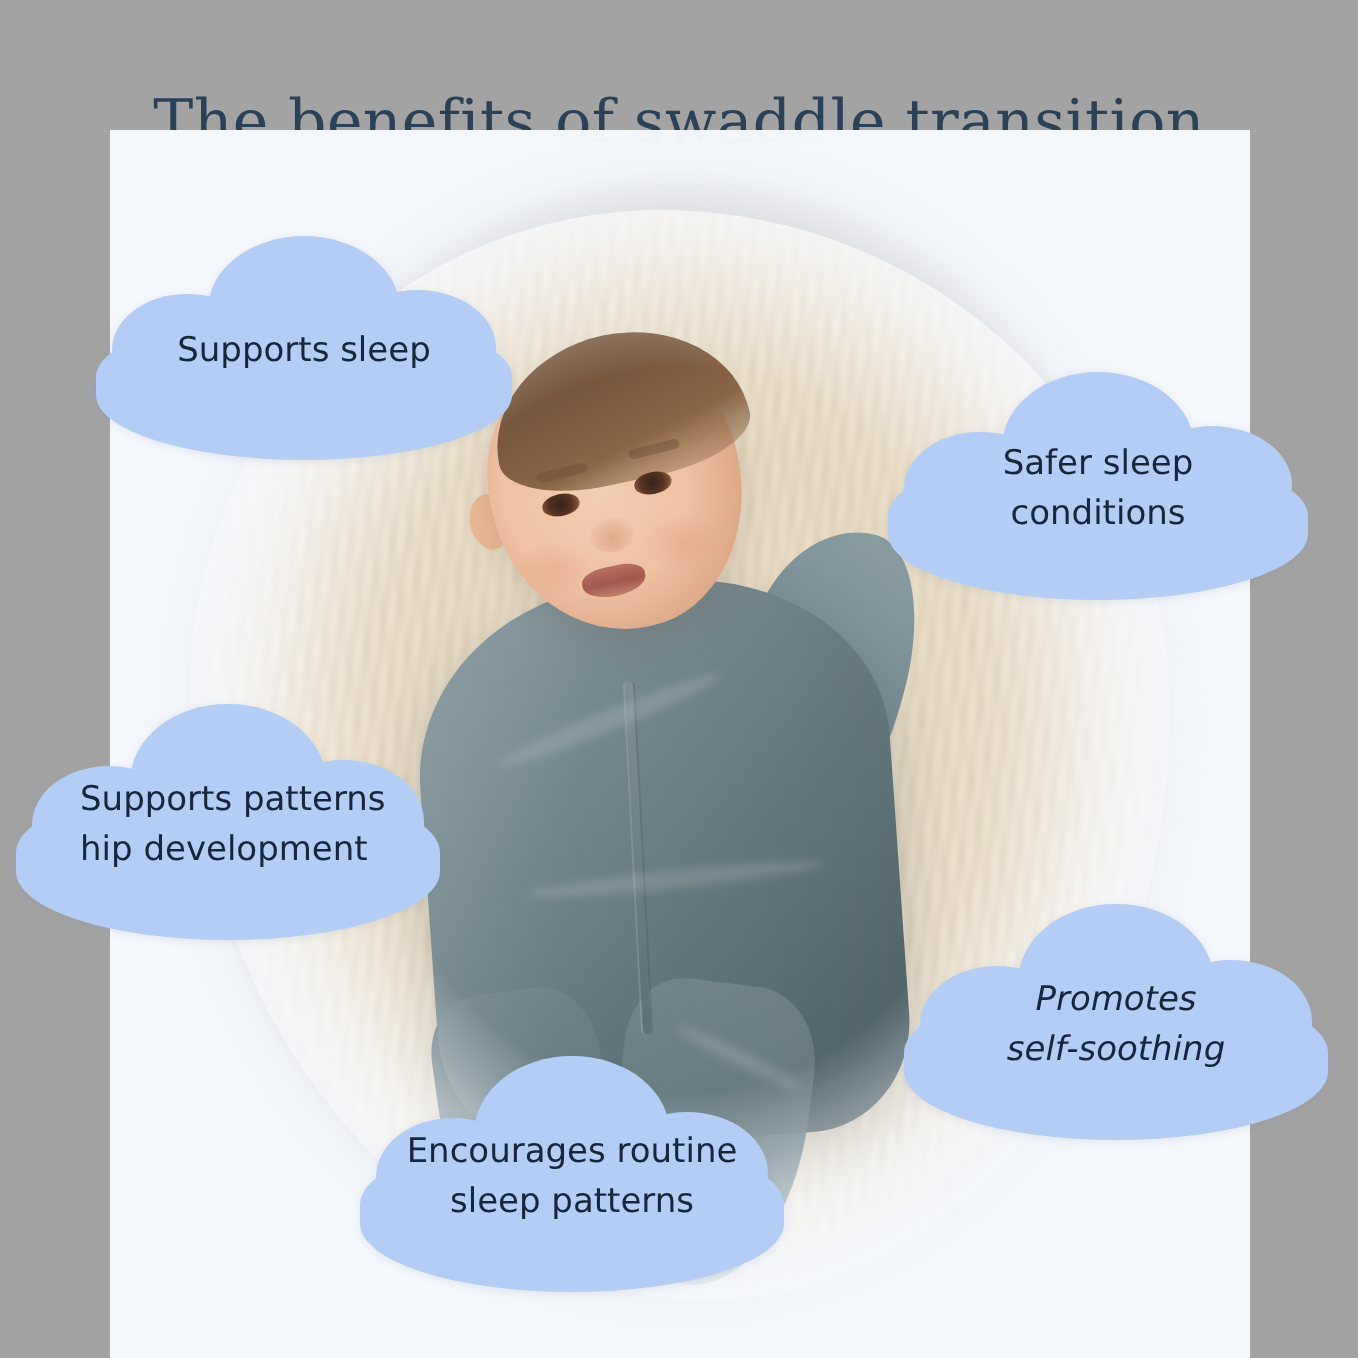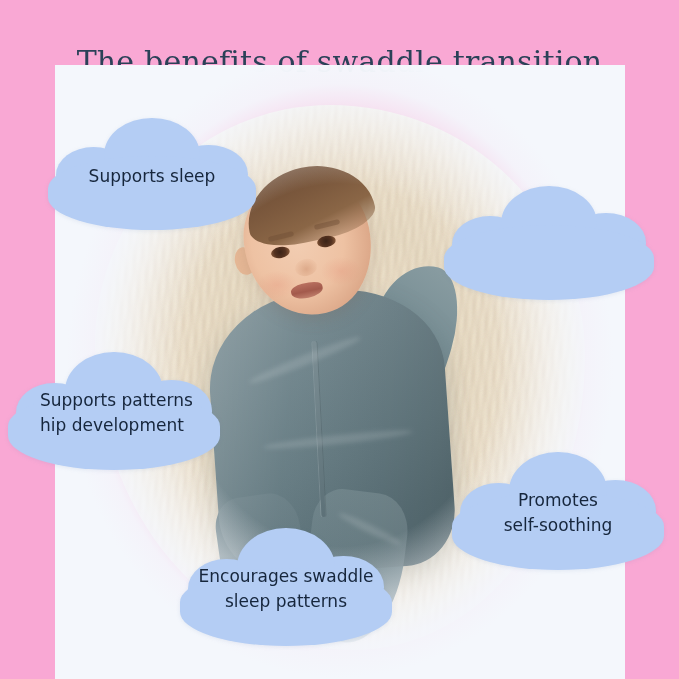--- a/index.html
+++ b/index.html
@@ -286,21 +286,21 @@
   
   #cloud-improved-sleep        { left: 48px;  top: 118px; width: 208px; height: 112px; }
   #cloud-safer-sleep           { left: 444px; top: 186px; width: 210px; height: 114px; }
   #cloud-hip-development       { left: 8px;   top: 352px; width: 212px; height: 118px; }
   #cloud-routine-sleep         { left: 180px; top: 528px; width: 212px; height: 118px; }
   #cloud-self-soothing         { left: 452px; top: 452px; width: 212px; height: 118px; }
 </style>
 </head>
 <body>
 
-<div id="canvas" style="background: #f9a8d4;">
+<div id="canvas" style="background: #a3a3a3;">
 
   <div class="title" style="color: rgb(43, 65, 88);">The benefits of swaddle transition</div>
 
   <div class="photo">
     <div class="rug"></div>
     <div class="fur-a"></div>
     <div class="fur-b"></div>
     <div class="fur-c"></div>
 
     <div class="baby">
@@ -335,42 +335,44 @@
     <div class="bump-c"></div>
     <div class="body"></div>
     <div class="label" style="color: rgb(22, 38, 60);">Supports sleep</div>
   </div>
 
   <div class="cloud" id="cloud-safer-sleep" style="--cl: #b4cdf4;">
     <div class="bump-l"></div>
     <div class="bump-r"></div>
     <div class="bump-c"></div>
     <div class="body"></div>
+    <div class="label" style="color: rgb(22, 38, 60);">Safer sleep
+conditions</div>
   </div>
 
   <div class="cloud left-align" id="cloud-hip-development" style="--cl: #b4cdf4;">
     <div class="bump-l"></div>
     <div class="bump-r"></div>
     <div class="bump-c"></div>
     <div class="body"></div>
     <div class="label" style="color: rgb(22, 38, 60);">Supports patterns
 hip development</div>
   </div>
 
   <div class="cloud" id="cloud-routine-sleep" style="--cl: #b4cdf4;">
     <div class="bump-l"></div>
     <div class="bump-r"></div>
     <div class="bump-c"></div>
     <div class="body"></div>
-    <div class="label" style="color: rgb(22, 38, 60);">Encourages swaddle
+    <div class="label" style="color: rgb(22, 38, 60);">Encourages routine
 sleep patterns</div>
   </div>
 
   <div class="cloud" id="cloud-self-soothing" style="--cl: #b4cdf4;">
     <div class="bump-l"></div>
     <div class="bump-r"></div>
     <div class="bump-c"></div>
     <div class="body"></div>
-    <div class="label" style="color: rgb(22, 38, 60);">Promotes
+    <div class="label" style="color: rgb(22, 38, 60); font-style: italic;">Promotes
 self-soothing</div>
   </div>
 
 </div>
 
 </body></html>

